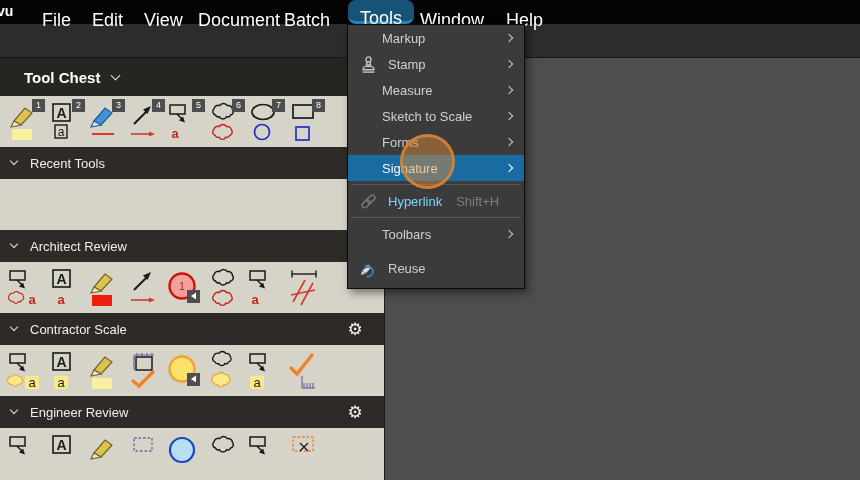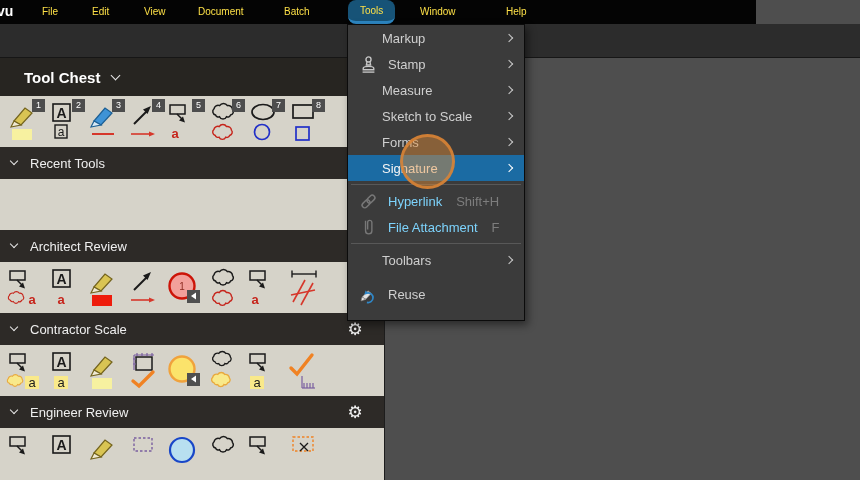--- a/index.html
+++ b/index.html
@@ -1,23 +1,23 @@
 <!DOCTYPE html>
 <html><head>
 <meta charset="utf-8">
 <style>
   * { margin:0; padding:0; box-sizing:border-box; }
   html,body { width:860px; height:480px; overflow:hidden; background:#4e4e4e;
     font-family:"Liberation Sans","DejaVu Sans",sans-serif; }
 
   
-  #menubar { position:absolute; left:0; top:0; width:756px; height:24px; background:#040404; z-index:40; }
+  #menubar { position:absolute; left:0; top:0; width:860px; height:24px; background:#040404; z-index:40; }
   #logo { position:absolute; left:-3px; top:3px; color:#fff; font-size:14px; font-weight:bold; }
-  .mb-item { position:absolute; top:0; height:24px; line-height:24px; padding:0 12px;
-    color:#fde047; font-size:10px; cursor:default; }
+  .mb-item { position:absolute; top:0; height:24px; line-height:24px; padding:8px 12px;
+    color:#ffffff; font-size:18px; cursor:default; }
   .mb-item.active { background:#175377; border-bottom:3px solid #2d87c3; line-height:21px; }
 
   
   #toolstrip { position:absolute; left:0; top:24px; width:860px; height:34px;
     background:#2c2c2c; border-bottom:1px solid #161616; }
 
   
   #maincanvas { position:absolute; left:385px; top:58px; right:0; bottom:0; background:#4e4e4e; }
 
   
@@ -35,21 +35,21 @@
   .gear-box.hl { background:#2c4e66; }
   .gear { color:#f2f2f2; font-size:17px; line-height:17px; }
   .tool-row { height:51px; background:#d6d3c9; display:flex; align-items:center; padding-left:6px; }
   .tool-cell { position:relative; width:36px; height:46px; margin-right:4px; flex:none; }
   .tool-cell svg { position:absolute; left:0; top:2px; }
   .badge { position:absolute; top:0px; right:-3px; width:13px; height:13px; background:#4d4d4d;
     color:#fff; font-size:9px; line-height:13px; text-align:center; }
 
   
   #dropdown { position:absolute; left:347px; top:24px; width:178px; background:#3b3b3b;
-    border:1px solid #0b0b0b; box-shadow:3px 4px 8px rgba(0,0,0,.45); z-index:50; padding-bottom:11px; }
+    border:1px solid #0b0b0b; box-shadow:3px 4px 8px rgba(0,0,0,.45); z-index:50; padding-bottom:5px; }
   .dd-item { height:26px; display:flex; align-items:center; color:#cfcfcf; font-size:13px; position:relative; }
   .dd-icon { width:28px; margin-left:6px; display:flex; align-items:center; justify-content:center; flex:none; }
   .dd-item.noicon .dd-label { margin-left:34px; }
   .dd-label { margin-left:6px; white-space:nowrap; }
   .dd-shortcut { margin-left:14px; color:#7d7d7d; font-size:13px; }
   .dd-item.disabled .dd-label { color:#7dd3fc; }
   .dd-item.highlighted { background:#1b6ba3; }
   .dd-item.highlighted .dd-label { color:#f5f5f5; }
   .dd-arrow { position:absolute; right:12px; width:6px; height:6px; border-right:1.5px solid #c9c9c9;
     border-top:1.5px solid #c9c9c9; transform:rotate(45deg); }
@@ -423,29 +423,20 @@
         <svg width="19" height="19" viewBox="0 0 18 18">
           <g transform="rotate(-45 9 9)" stroke="#787878" fill="none" stroke-width="1.4">
             <rect x="1.5" y="6.5" width="8.5" height="5" rx="2.5"></rect>
             <rect x="8" y="6.5" width="8.5" height="5" rx="2.5"></rect>
           </g>
         </svg>
       </span>
       <span class="dd-label">Hyperlink</span>
       <span class="dd-shortcut">Shift+H</span>
     </div>
-    <div class="dd-item disabled">
-      <span class="dd-icon">
-        <svg width="19" height="19" viewBox="0 0 18 18">
-          <path d="M6.2 2.5 v9.5 a3 3 0 0 0 6 0 V4.2 a2 2 0 0 0 -4 0 V11" stroke="#787878" fill="none" stroke-width="1.3"></path>
-        </svg>
-      </span>
-      <span class="dd-label">File Attachment</span>
-      <span class="dd-shortcut">F</span>
-    </div>
     <div class="dd-sep"></div>
     <div class="dd-item noicon">
       <span class="dd-label">Toolbars</span>
       <span class="dd-arrow"></span>
     </div>
     <div class="dd-item gap">
       <span class="dd-icon">
         <svg width="19" height="19" viewBox="0 0 18 18">
           <path d="M3 11.5 L8.5 5.5 L11.5 8 L6.5 13.5 Z" fill="#e2e2e2" stroke="#8a8a8a" stroke-width="0.8"></path>
           <path d="M3 11.5 L6.5 13.5 L2 15 Z" fill="#f2f2f2" stroke="#8a8a8a" stroke-width="0.8"></path>

